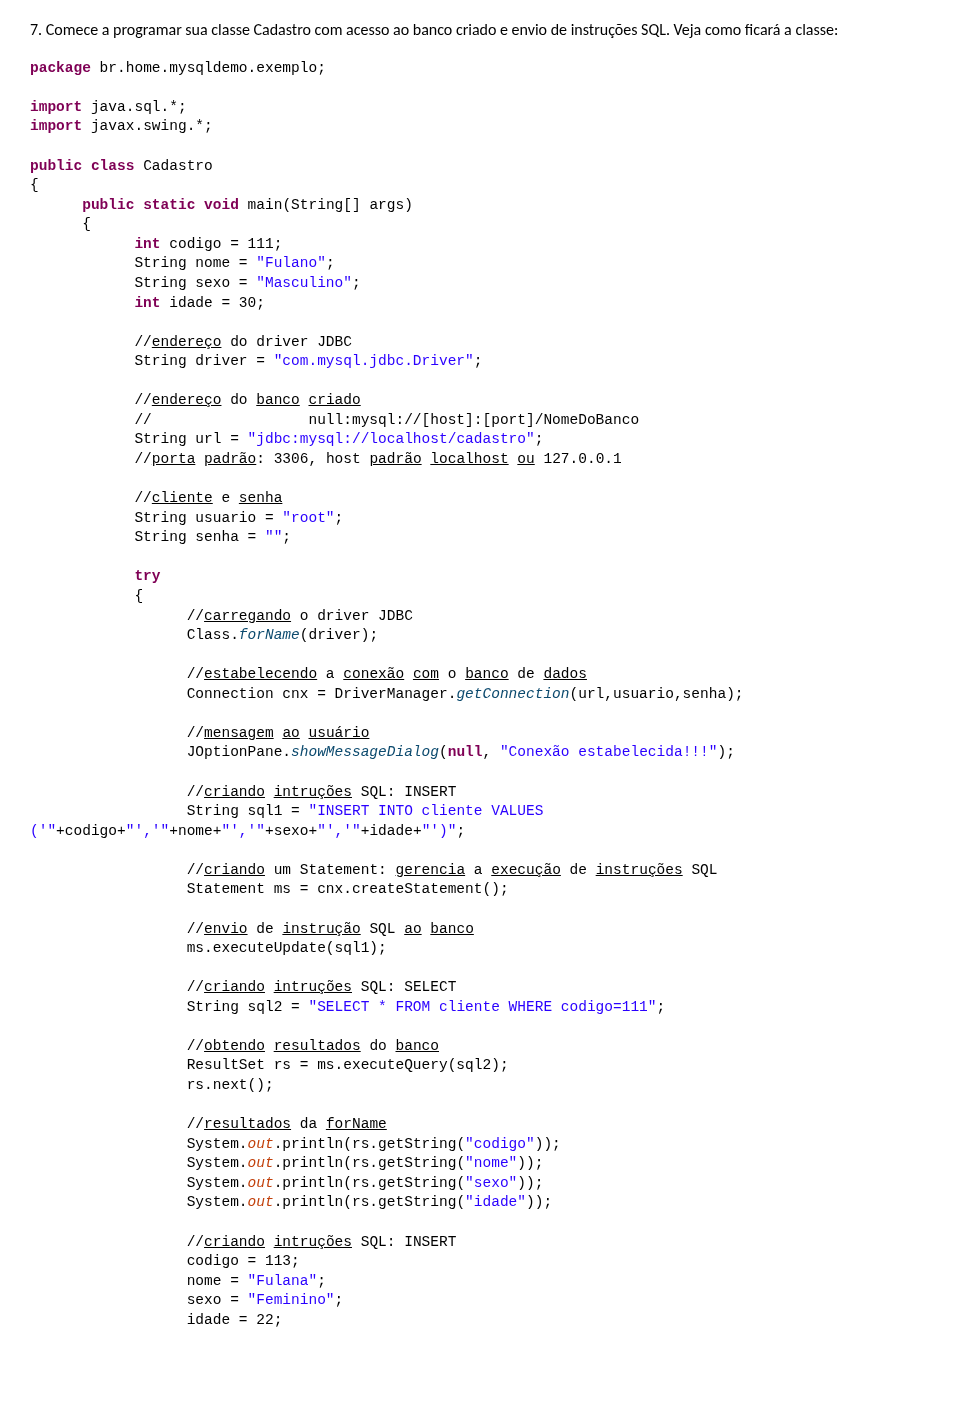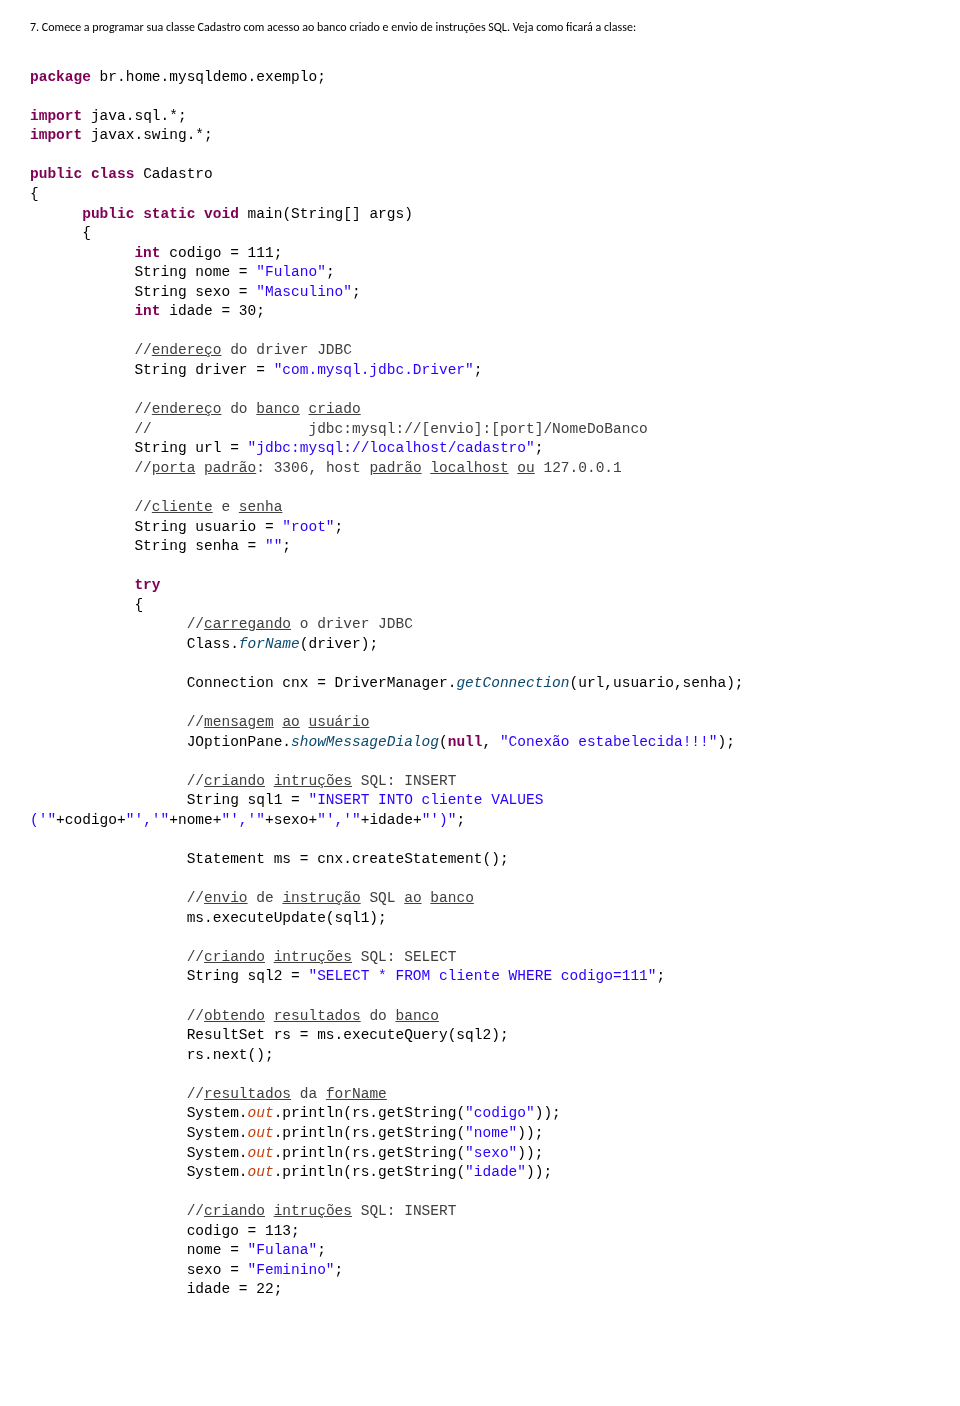--- a/index.html
+++ b/index.html
@@ -6,33 +6,33 @@
     margin: 0;
     padding: 20px 30px;
     font-family: Calibri, Arial, sans-serif;
     font-size: 16px;
     color: #000;
     background: #fff;
     width: 960px;
     box-sizing: border-box;
   }
   .intro {
-    font-size: 12px;
-    margin-bottom: 32px;
+    font-size: 16px;
+    margin-bottom: 18px;
     line-height: 1.3;
   }
   .code {
     font-family: "Courier New", monospace;
     font-size: 14.5px;
     white-space: pre;
     line-height: 1.35;
   }
   .kw { color: #7f0055; font-weight: bold; }
   .str { color: #2a00ff; }
-  .cmt { color: #404040; }
+  .cmt { color: #000000; }
   .u { text-decoration: underline; }
   .static-ital { font-style: italic; color: #0c4a6e; }
   .static-blue { color: #c2410c; font-style: italic; }
 </style>
 </head>
 <body>
 
 <div class="intro">7. Comece a programar sua classe Cadastro com acesso ao banco criado e envio de instruções SQL. Veja como ficará a classe:</div>
 
 <div class="code"><span class="kw">package</span> br.home.mysqldemo.exemplo;
@@ -46,42 +46,44 @@
       {
             <span class="kw">int</span> codigo = 111;
             String nome = <span class="str">"Fulano"</span>;
             String sexo = <span class="str">"Masculino"</span>;
             <span class="kw">int</span> idade = 30;
 
             <span class="cmt">//<span class="u">endereço</span> do driver JDBC</span>
             String driver = <span class="str">"com.mysql.jdbc.Driver"</span>;
 
             <span class="cmt">//<span class="u">endereço</span> do <span class="u">banco</span> <span class="u">criado</span></span>
-            <span class="cmt">//                  jdbc:mysql://[envio]:[port]/NomeDoBanco</span>
+            <span class="cmt">//                  null:mysql://[host]:[port]/NomeDoBanco</span>
             String url = <span class="str">"jdbc:mysql://localhost/cadastro"</span>;
             <span class="cmt">//<span class="u">porta</span> <span class="u">padrão</span>: 3306, host <span class="u">padrão</span> <span class="u">localhost</span> <span class="u">ou</span> 127.0.0.1</span>
 
             <span class="cmt">//<span class="u">cliente</span> e <span class="u">senha</span></span>
             String usuario = <span class="str">"root"</span>;
             String senha = <span class="str">""</span>;
 
             <span class="kw">try</span>
             {
                   <span class="cmt">//<span class="u">carregando</span> o driver JDBC</span>
                   Class.<span class="static-ital">forName</span>(driver);
 
+                  <span class="cmt">//<span class="u">estabelecendo</span> a <span class="u">conexão</span> <span class="u">com</span> o <span class="u">banco</span> de <span class="u">dados</span></span>
                   Connection cnx = DriverManager.<span class="static-ital">getConnection</span>(url,usuario,senha);
 
                   <span class="cmt">//<span class="u">mensagem</span> <span class="u">ao</span> <span class="u">usuário</span></span>
                   JOptionPane.<span class="static-ital">showMessageDialog</span>(<span class="kw">null</span>, <span class="str">"Conexão estabelecida!!!"</span>);
 
                   <span class="cmt">//<span class="u">criando</span> <span class="u">intruções</span> SQL: INSERT</span>
                   String sql1 = <span class="str">"INSERT INTO cliente VALUES
 ('"</span>+codigo+<span class="str">"','"</span>+nome+<span class="str">"','"</span>+sexo+<span class="str">"','"</span>+idade+<span class="str">"')"</span>;
 
+                  <span class="cmt">//<span class="u">criando</span> um Statement: <span class="u">gerencia</span> a <span class="u">execução</span> de <span class="u">instruções</span> SQL</span>
                   Statement ms = cnx.createStatement();
 
                   <span class="cmt">//<span class="u">envio</span> de <span class="u">instrução</span> SQL <span class="u">ao</span> <span class="u">banco</span></span>
                   ms.executeUpdate(sql1);
 
                   <span class="cmt">//<span class="u">criando</span> <span class="u">intruções</span> SQL: SELECT</span>
                   String sql2 = <span class="str">"SELECT * FROM cliente WHERE codigo=111"</span>;
 
                   <span class="cmt">//<span class="u">obtendo</span> <span class="u">resultados</span> do <span class="u">banco</span></span>
                   ResultSet rs = ms.executeQuery(sql2);

